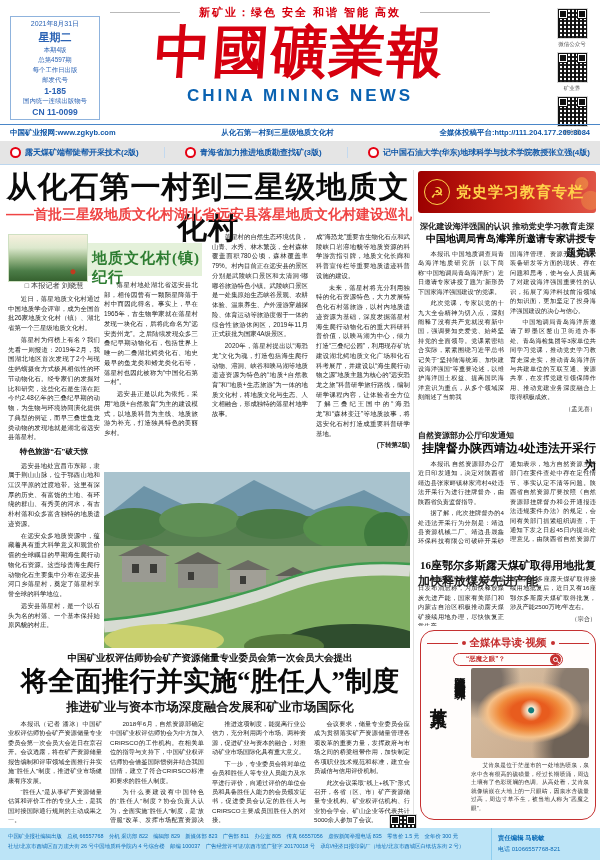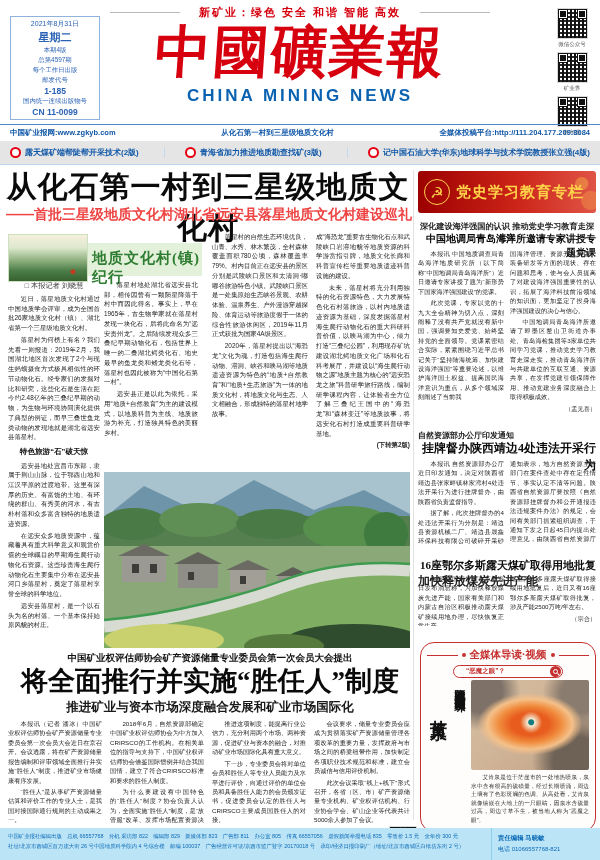--- a/index.html
+++ b/index.html
@@ -78,21 +78,21 @@
         linear-gradient(90deg,#9c0000,#cc2418 55%,#e05546);
       display:flex;align-items:center;gap:6px;padding:0 6px;box-sizing:border-box;}
   .emblem{width:24px;height:24px;border-radius:50%;border:1.5px solid #ffd24a;display:flex;
           align-items:center;justify-content:center;color:#ffd24a;font-size:15px;line-height:1;flex:0 0 auto;}
   .party-banner .txt{color:#ffd24a;font-weight:900;font-size:15px;letter-spacing:1px;}
   .rk{position:absolute;font-weight:bold;color:#222;}
   .rhl{position:absolute;font-weight:900;color:#0a0a0a;text-align:right;}
 
   
   .media-box{top:630px;left:420px;width:176px;height:190px;border:1.5px solid #c53030;border-radius:14px;
-             box-sizing:border-box;padding:5px 6px;background:#fffdfc;margin-top:12px;}
+             box-sizing:border-box;padding:5px 6px;background:#fffdfc;}
   .media-title{display:flex;align-items:center;gap:4px;}
   .media-title .ln{flex:1;height:1px;background:#c53030;}
   .media-title .dot{width:4px;height:4px;border-radius:50%;background:#c53030;flex:0 0 auto;}
   .media-title .t{font-weight:900;font-size:10.5px;color:#c53030;white-space:nowrap;}
   .search-pill{margin:3px auto 2px;width:110px;height:13px;border:1px solid #c53030;border-radius:8px;
                display:flex;align-items:center;justify-content:space-between;padding:0 1px 0 12px;
                box-sizing:border-box;}
   .search-pill .q{font-size:6.5px;color:#c53030;font-weight:bold;}
   .mag{position:relative;width:11px;height:11px;border-radius:50%;background:#c53030;flex:0 0 auto;}
   .mag::before{content:"";position:absolute;top:2.5px;left:2.5px;width:3.5px;height:3.5px;

